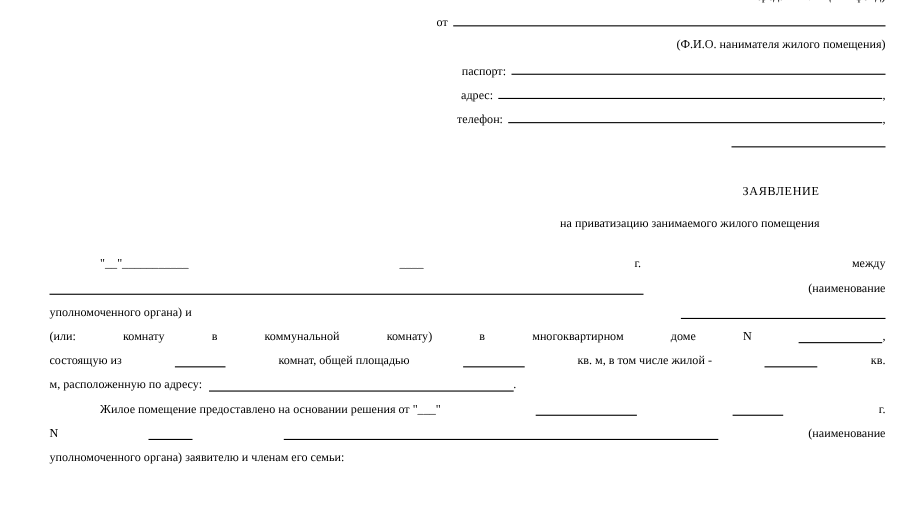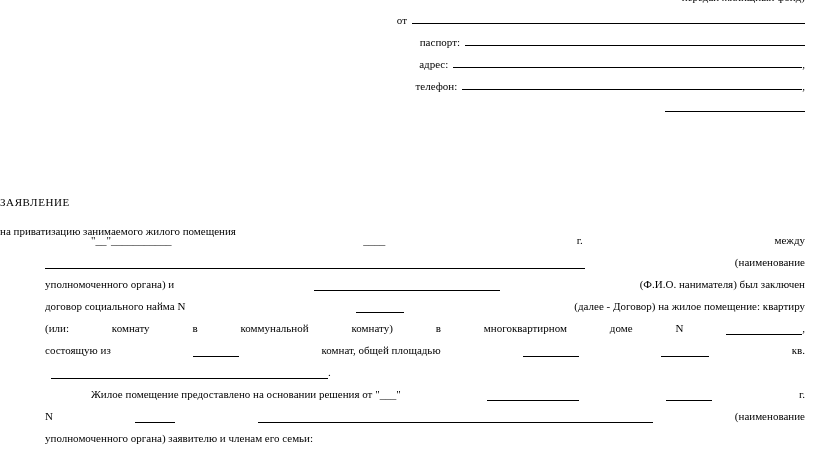--- a/index.html
+++ b/index.html
@@ -47,22 +47,21 @@
     height: 15px;
   }
   .hdr-row .tail { margin-left: 0px; }
 
   
   .title-wrap {
     position: absolute;
     left: 0;
     top: 163px;
     width: 745px;
-    text-align: left;
-    margin-top: 28px;
+    text-align: right;
   }
   .title-main {
     letter-spacing: 0.6px;
     height: 22px;
     line-height: 22px;
   }
   .title-sub {
     height: 22px;
     line-height: 22px;
     margin-top: 7px;
@@ -105,20 +104,21 @@
 
   <div class="header-block">
 
     <div class="hdr-line">передан жилищный фонд)</div>
 
     <div class="hdr-row">
       <span class="lbl">от</span>
       <span class="rule" style="width:393px"></span>
     </div>
 
+    <div class="hdr-line">(Ф.И.О. нанимателя жилого помещения)</div>
 
     <div class="hdr-row">
       <span class="lbl">паспорт:</span>
       <span class="rule" style="width:340px"></span>
       <span class="tail"></span>
     </div>
 
     <div class="hdr-row">
       <span class="lbl">адрес:</span>
       <span class="rule" style="width:349px"></span>
@@ -153,52 +153,48 @@
     </div>
 
     <div class="ln justify">
       <span class="seg"><span class="u" style="width:540px"></span></span>
       <span class="seg">(наименование</span>
     </div>
 
     <div class="ln justify">
       <span class="seg"><span>уполномоченного органа) и</span></span>
       <span class="seg"><span class="u" style="width:186px"></span></span>
-      <span class="seg">(Ф.И.О. нанимателя) был заключен</span>
-    </div>
-
-    <div class="ln justify">
-      <span class="seg">договор социального найма N</span>
-      <span class="seg"><span class="u" style="width:48px"></span></span>
-      <span class="seg">(далее - Договор) на жилое помещение: квартиру</span>
-    </div>
+    </div>
+
 
     <div class="ln justify">
       <span class="seg">(или:</span>
       <span class="seg">комнату</span>
       <span class="seg">в</span>
       <span class="seg">коммунальной</span>
       <span class="seg">комнату)</span>
       <span class="seg">в</span>
       <span class="seg">многоквартирном</span>
       <span class="seg">доме</span>
       <span class="seg">N</span>
       <span class="seg"><span class="u" style="width:76px"></span><span>,</span></span>
     </div>
 
     <div class="ln justify">
       <span class="seg">состоящую из</span>
       <span class="seg"><span class="u" style="width:46px"></span></span>
       <span class="seg">комнат, общей площадью</span>
       <span class="seg"><span class="u" style="width:56px"></span></span>
+      <span class="seg">кв. м, в том числе жилой -</span>
       <span class="seg"><span class="u" style="width:48px"></span></span>
       <span class="seg">кв.</span>
     </div>
 
     <div class="ln">
+      <span class="seg">м, расположенную по адресу:</span>
       <span class="seg" style="margin-left:6px"><span class="u" style="width:277px"></span></span>
       <span class="seg">.</span>
     </div>
 
     <div class="ln justify">
       <span class="seg"><span class="indent"></span><span>Жилое помещение предоставлено на основании решения от "___"</span></span>
       <span class="seg"><span class="u" style="width:92px"></span></span>
       <span class="seg"><span class="u" style="width:46px"></span></span>
       <span class="seg">г.</span>
     </div>

